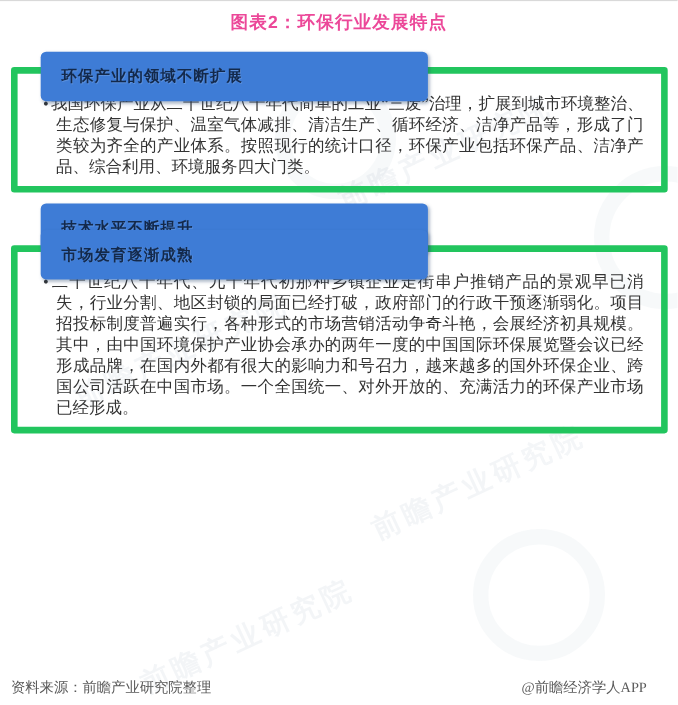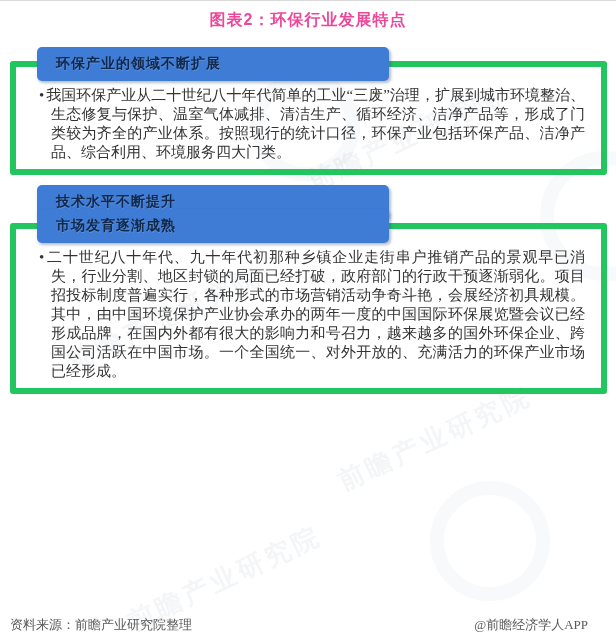--- a/index.html
+++ b/index.html
@@ -38,21 +38,21 @@
     font-size: 16px; font-weight: bold;
     color: #ec4899;
     letter-spacing: 1px;
   }
 
   
   .sections { position: relative; z-index: 2; margin-top: 16px; }
   .feature { position: relative; margin: 0 9px 10px 10px; padding-top: 14px; }
   .badge {
     position: absolute; top: 0; left: 27px;
-    width: 352px; height: 34px;
+    width: 352px; height: 45px;
     background: #3e7cd6;
     border-radius: 5px;
     display: flex; align-items: center;
     padding-left: 19px;
     box-shadow: 1.5px 2px 3px rgba(40, 70, 110, 0.35);
     z-index: 3;
   }
   .badge-label {
     font-size: 14px; font-weight: bold;
     color: #13294b;

